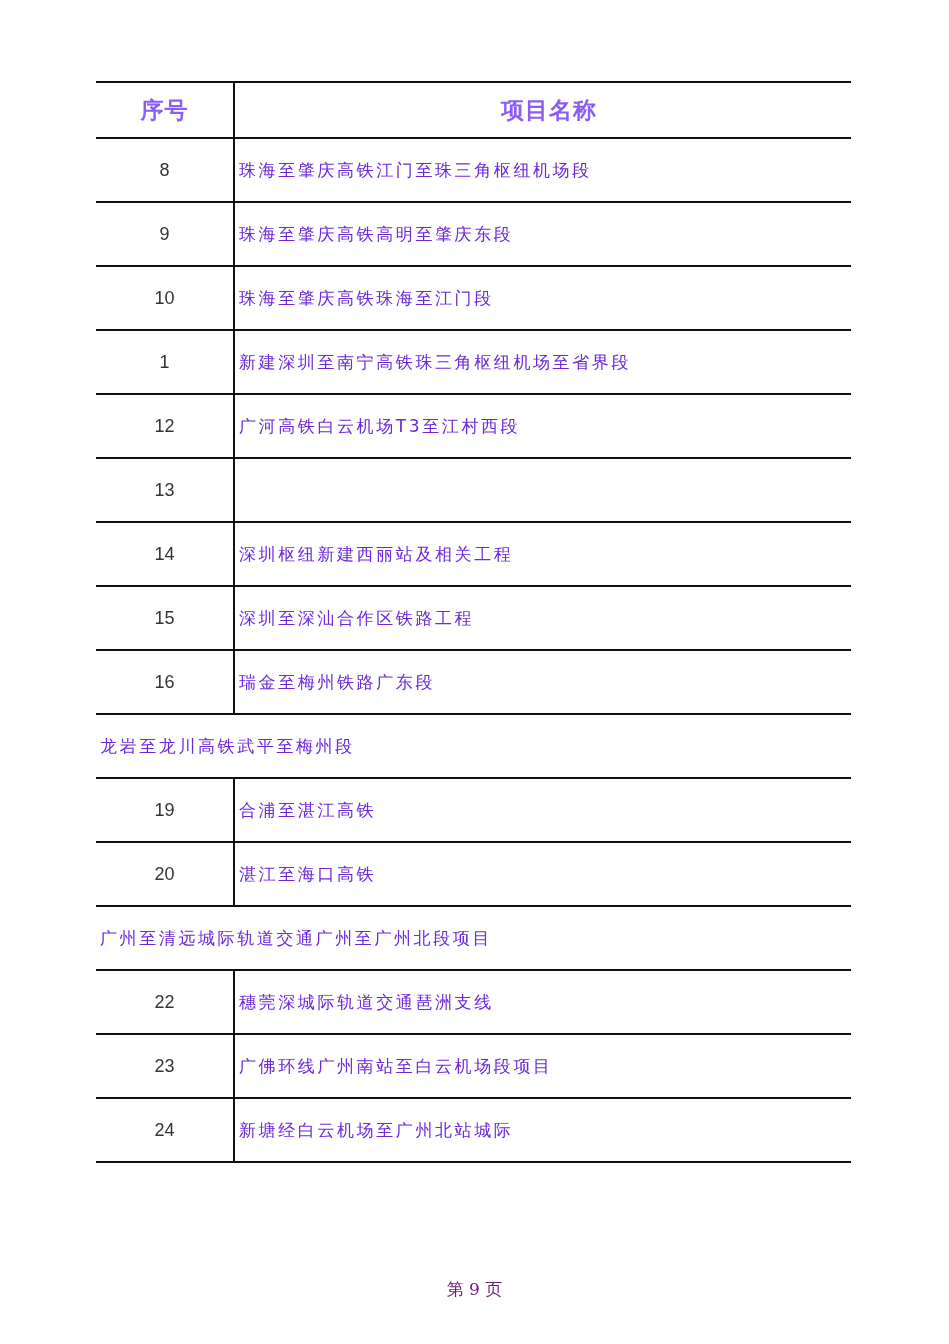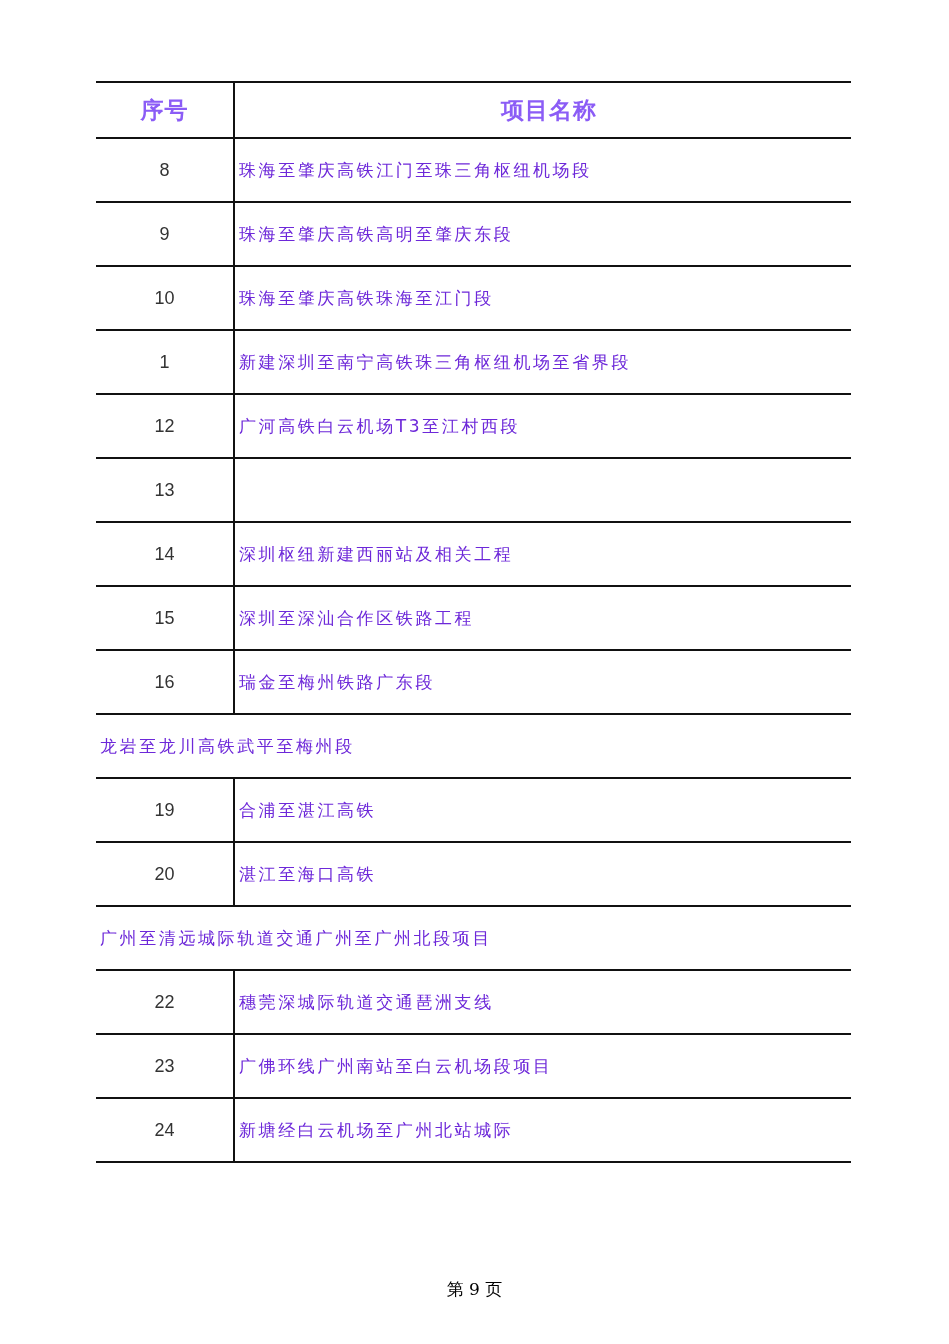--- a/index.html
+++ b/index.html
@@ -11,21 +11,21 @@
     .hdr { height: 54px; }
     .c1 { width: 137px; border-right: 2px solid #111; display: flex;
           align-items: center; justify-content: center;
           font-family: "Liberation Sans", sans-serif; font-size: 18px; color: #333; }
     .c2 { flex: 1; display: flex; align-items: center; padding-left: 4px;
           font-size: 17px; letter-spacing: 2.6px; color: #6d28d9; }
     .hdr .c1, .hdr .c2 { font-family: "DejaVu Sans", sans-serif; font-size: 23px;
           font-weight: bold; color: #8b5cf6; letter-spacing: 1px; }
     .hdr .c2 { justify-content: center; padding-left: 12px; }
     .footer { position: absolute; top: 1278px; left: 0; width: 949px; text-align: center;
-              font-family: "DejaVu Serif", serif; font-size: 17px; color: #000000; }
+              font-family: "DejaVu Serif", serif; font-size: 17px; color: #701a75; }
   </style>
 </head>
 <body>
 
 <div class="tbl">
   <div class="row hdr">
     <div class="c1">序号</div>
     <div class="c2">项目名称</div>
   </div>
   <div id="rows">

